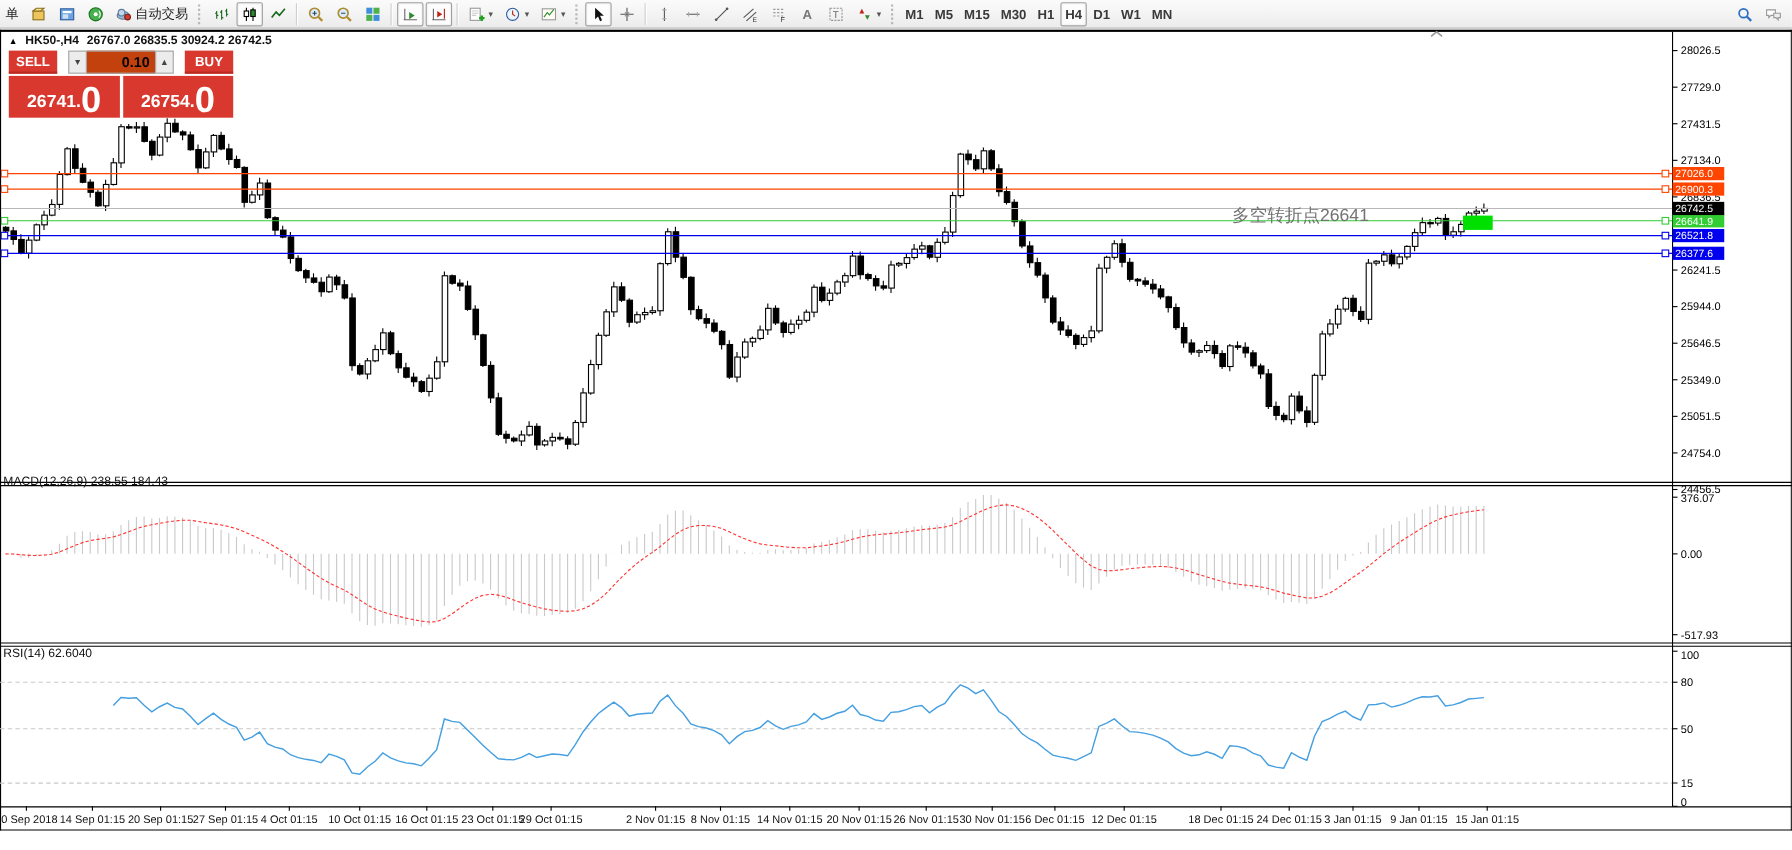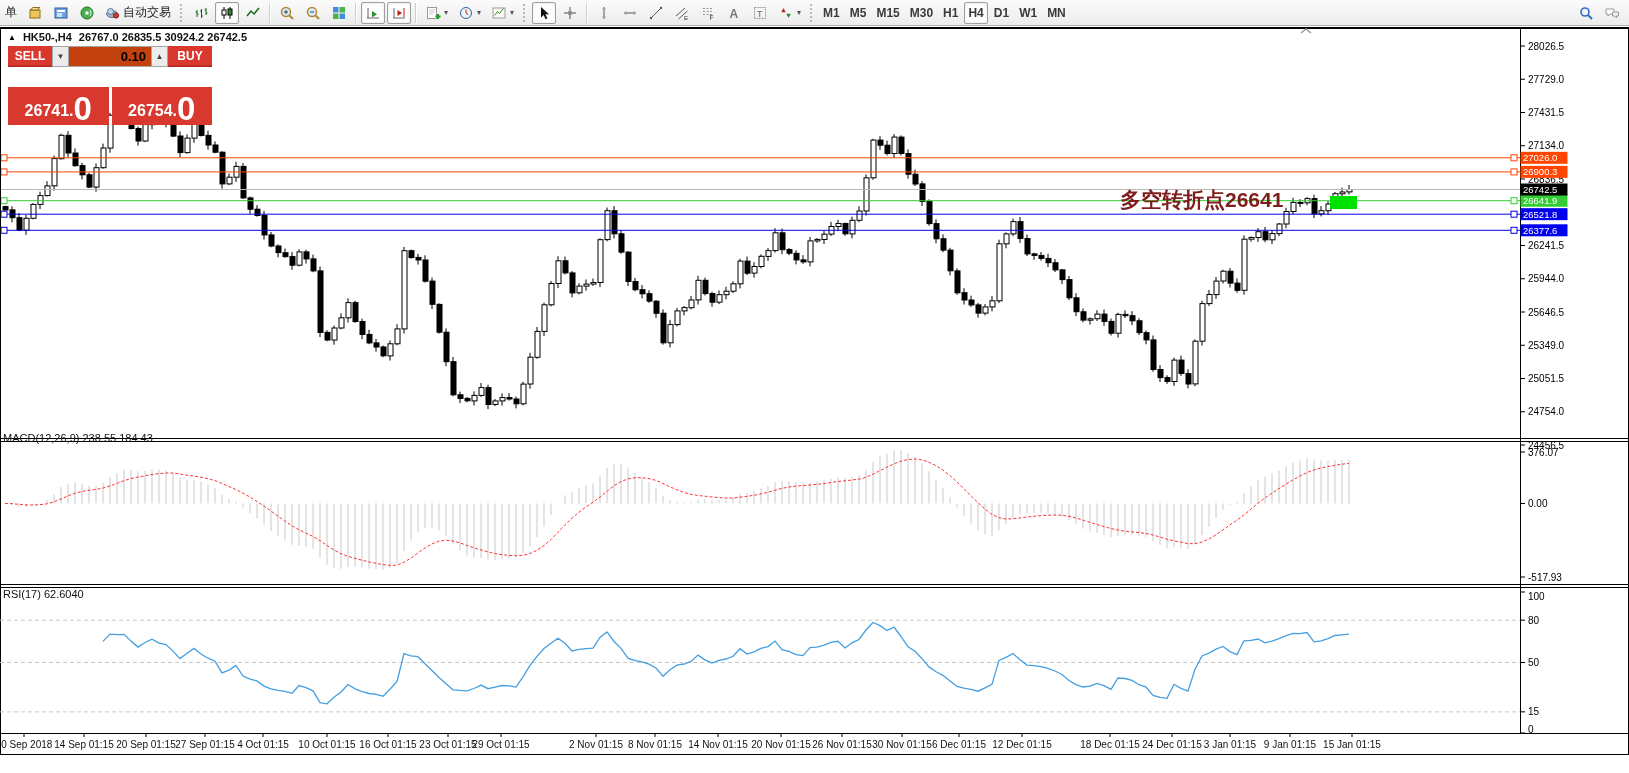--- a/index.html
+++ b/index.html
@@ -24,44 +24,44 @@
   .tb-spacer{flex:1}
   .tb-label{font-size:12px}
 
   
   #chart-title{position:absolute;left:8px;top:31px;z-index:4;display:flex;gap:7px;
     align-items:center;font-size:11px;font-weight:bold;color:#111}
   #chart-title .collapse{font-size:8px;color:#000}
 
   
   #one-click{position:absolute;left:8px;top:46px;z-index:4;width:204px}
-  .ocp-row{display:flex;height:21px;gap:0}
+  .ocp-row{display:flex;height:21px;gap:10px}
   .ocp-btn{width:44px;background:#d8382e;color:#fff;font-weight:bold;font-size:12px;
     display:flex;align-items:center;justify-content:center;border-bottom:2px solid #b72ita}
   .ocp-btn{border-bottom:2px solid #bb2b22}
   .ocp-vol{display:flex;flex:1}
   .spin{width:17px;background:#ececec;border:1px solid #a5a5a5;color:#444;font-size:8px;
     display:flex;align-items:center;justify-content:center}
   .vol-box{flex:1;background:#c2410c;border-top:1px solid #a5a5a5;border-bottom:1px solid #a5a5a5;
     font-size:13px;font-weight:bold;color:#000;text-align:right;padding:2px 5px 0 0}
-  .ocp-prices{display:flex;gap:3px;margin-top:20px;height:38px}
+  .ocp-prices{display:flex;gap:3px;margin-top:2px;height:38px}
   .price-box{flex:1;background:#d8382e;color:#fff;display:flex;align-items:flex-end;
     justify-content:center;padding-bottom:3px}
   .p-main{font-size:16px;font-weight:bold;line-height:1;padding-bottom:3px}
   .p-dot{font-size:16px;font-weight:bold;line-height:1;padding-bottom:3px}
   .p-big{font-size:33px;font-weight:bold;line-height:.82}
 
   
   .ind-label{position:absolute;z-index:3;font-size:11px;color:#111}
   #macd-label{left:3px;top:432px}
   #rsi-label{left:3px;top:588px}
 
   
-  #annotation{position:absolute;left:1120px;top:186px;z-index:3;font-size:21px;
-    font-weight:bold;color:#7f1d1d;white-space:nowrap}
+  #annotation{position:absolute;left:1120px;top:186px;z-index:3;font-size:16px;
+    font-weight:normal;color:#737373;white-space:nowrap}
 </style>
 </head>
 <body>
 
 <svg id="chart-svg" width="1629" height="773">
     <rect x="0" y="26" width="1629" height="729" fill="#fff"></rect>
     <line x1="5" y1="205.7" x2="5" y2="210.8" stroke="#000" stroke-width="1"></line>
     <rect x="3" y="206.6" width="5" height="3.4" fill="#000" stroke="#000" stroke-width="1"></rect>
     <line x1="12" y1="206.3" x2="12" y2="222.4" stroke="#000" stroke-width="1"></line>
     <rect x="10" y="209.9" width="5" height="7.8" fill="#000" stroke="#000" stroke-width="1"></rect>
@@ -1026,14 +1026,14 @@
     </div>
     <div class="price-box">
       <span class="p-main">26754</span>
         <span class="p-dot">.</span>
         <span class="p-big">0</span>
     </div>
   </div>
 </div>
 
 <div id="macd-label" class="ind-label">MACD(12,26,9) 238.55 184.43</div>
-<div id="rsi-label" class="ind-label">RSI(17) 62.6040</div>
+<div id="rsi-label" class="ind-label">RSI(14) 62.6040</div>
 <div id="annotation">多空转折点26641</div>
 
 </body></html>

